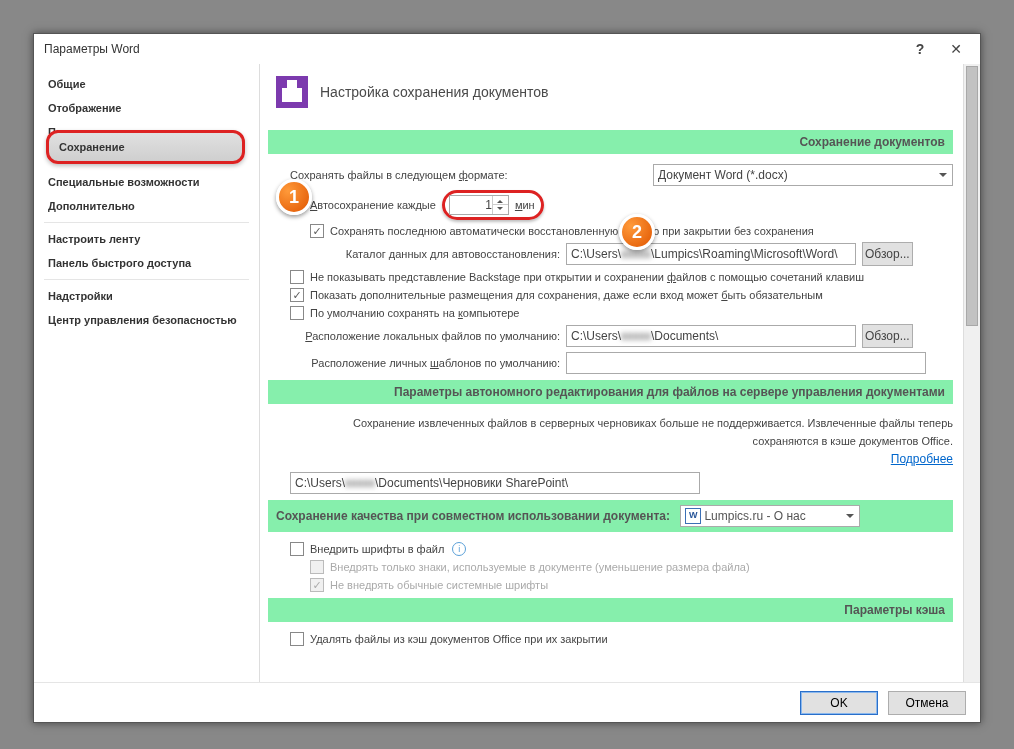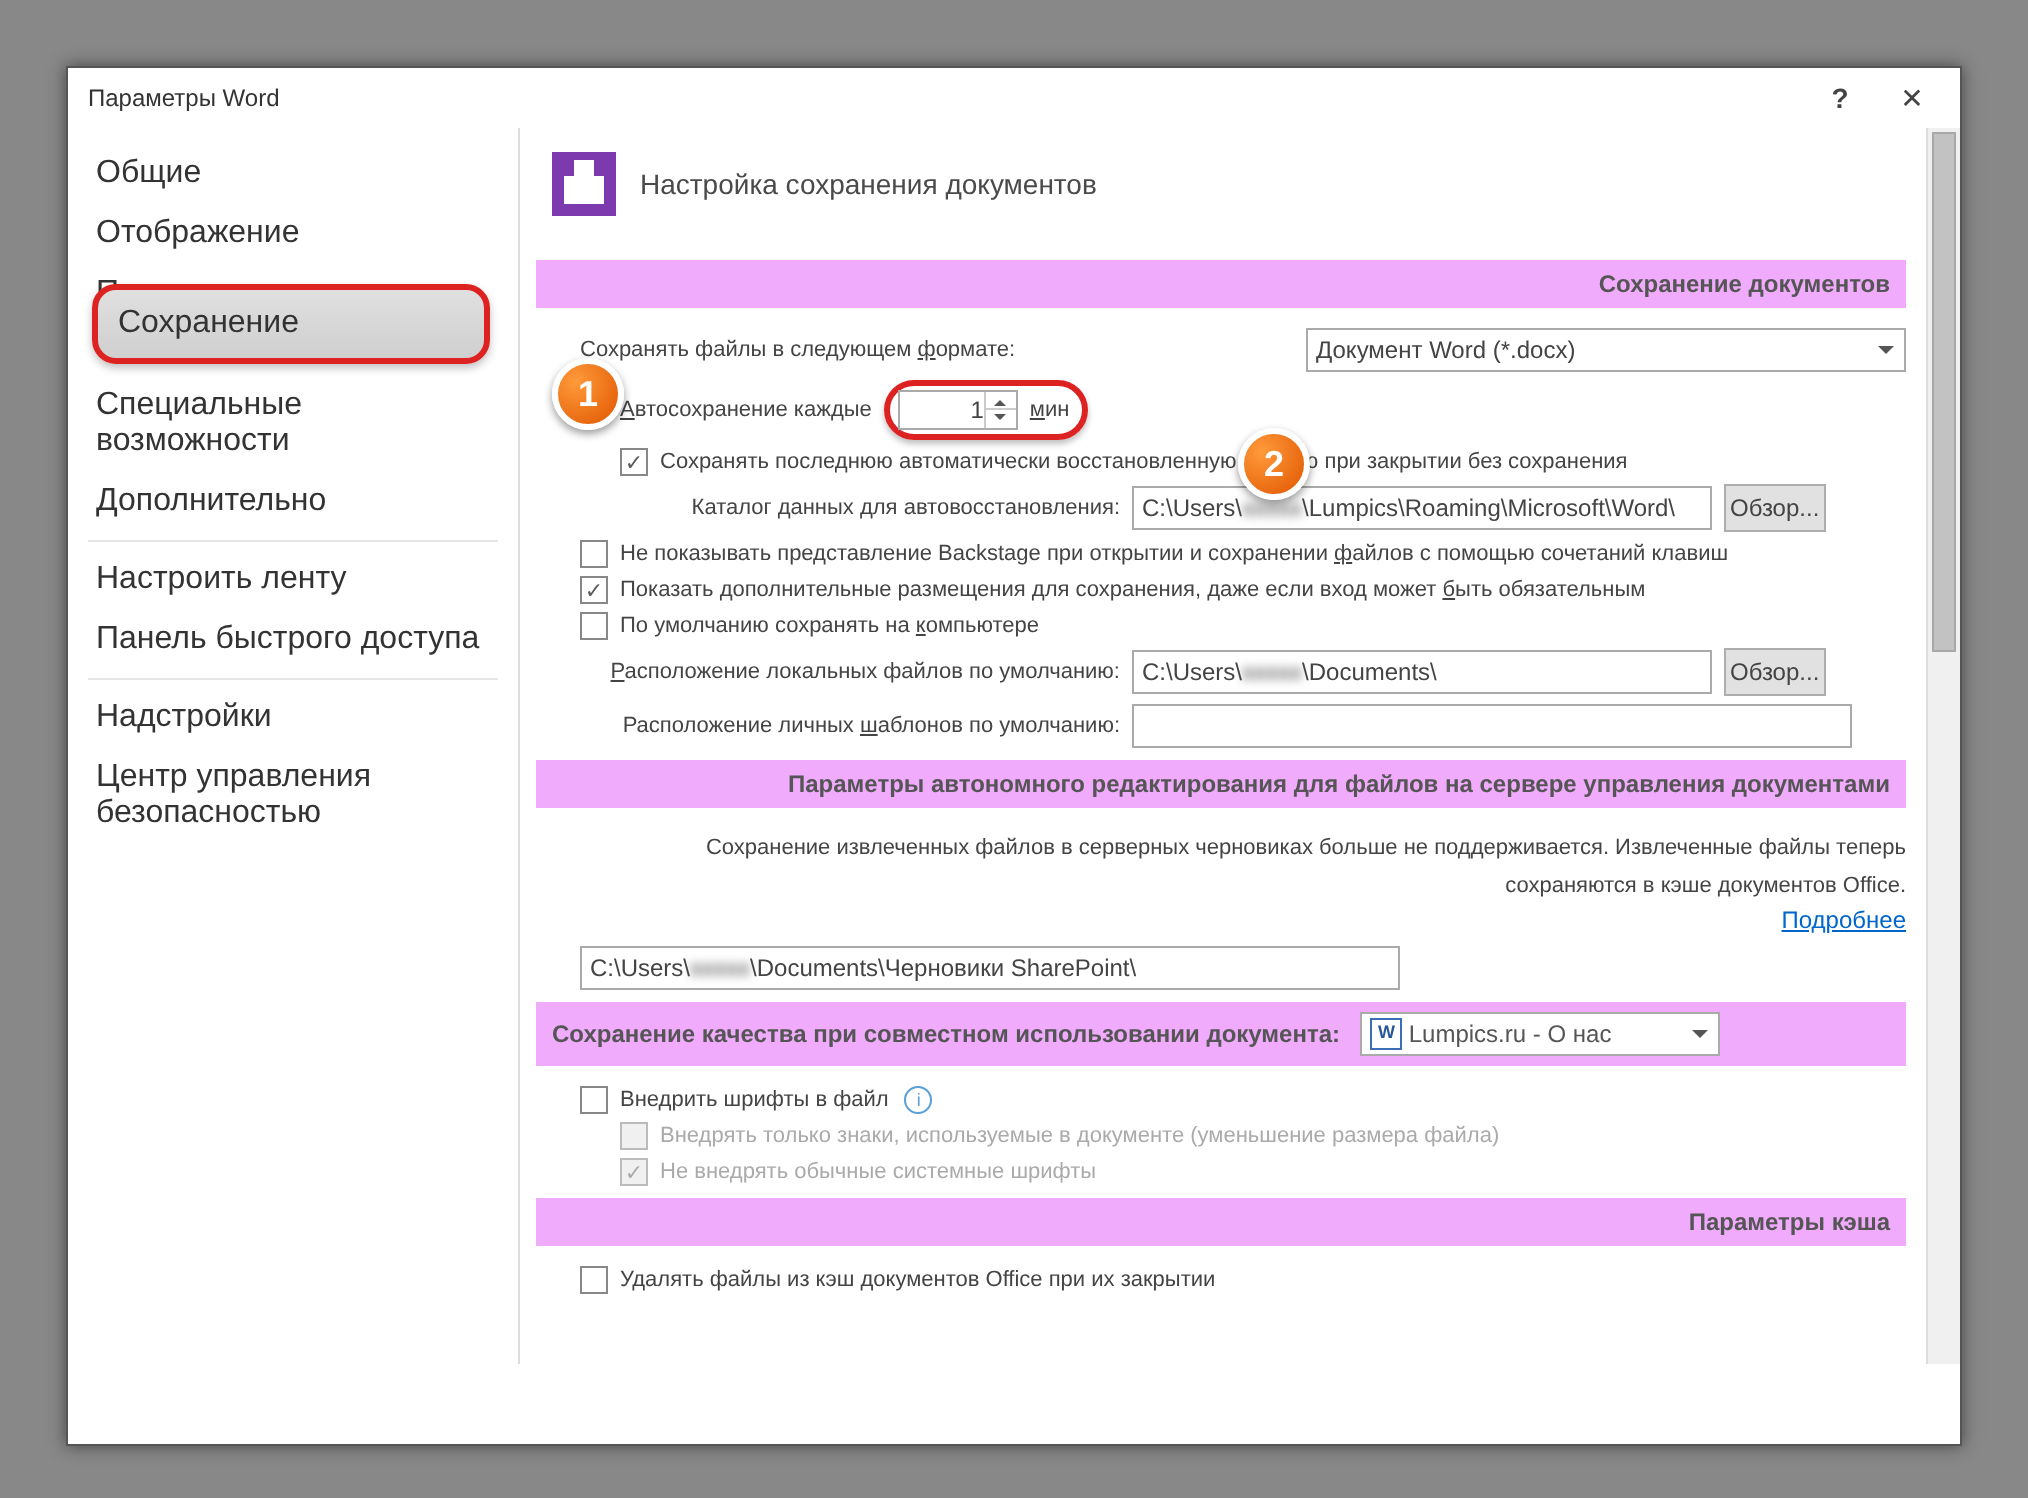--- a/index.html
+++ b/index.html
@@ -7,21 +7,21 @@
   .outer {
     position:absolute; left:33px; top:33px; width:948px; height:690px;
     background:#fff; border:1px solid #555; box-shadow:0 0 8px rgba(0,0,0,.5);
   }
   .titlebar { height:30px; display:flex; align-items:center; padding:0 6px 0 10px; font-size:12px; color:#333; }
   .titlebar .spacer{flex:1;}
   .tb-btn { width:36px; height:26px; display:flex; align-items:center; justify-content:center; font-size:14px; color:#444;}
   .tb-btn.help{font-weight:bold;}
   .body { position:absolute; left:0; right:0; top:30px; bottom:40px; display:flex; }
   .sidebar { width:226px; border-right:1px solid #ddd; padding:8px 0; overflow:visible; position:relative;}
-  .nav-item { padding:6px 14px; font-size:16px; color:#333; cursor:default; position:relative;}
+  .nav-item { padding:6px 14px; font-size:11px; color:#333; cursor:default; position:relative;font-weight:bold;}
   .nav-sep { height:1px; background:#e5e5e5; margin:4px 10px; }
   .nav-item.selected {
     margin: -4px 14px 6px 12px; padding:8px 10px;
     border:3px solid #d22; border-radius:12px;
     background:linear-gradient(#e0e0e0,#cfcfcf);
     box-shadow:0 2px 4px rgba(0,0,0,.25);
   }
   .callout { position:absolute; width:36px; height:36px; border-radius:50%;
     background:radial-gradient(circle at 30% 30%, #ff9a3a, #e05500);
     border:3px solid #fff; box-shadow:0 2px 4px rgba(0,0,0,.4);
@@ -34,21 +34,21 @@
   .scroll-track { position:absolute; right:0; top:0; bottom:0; width:17px; background:#f0f0f0; border-left:1px solid #ddd;}
   .scroll-thumb { position:absolute; left:2px; right:2px; top:2px; height:260px; background:#c2c2c2; border:1px solid #a8a8a8;}
   .content-inner{ position:absolute; left:0; right:17px; top:0; bottom:0; padding:0 10px 0 16px; color:#444; font-size:12px; overflow:hidden;text-align:right;}
 
   .hdr { display:flex; align-items:center; gap:12px; padding:12px 0 16px 0;}
   .save-icon { width:32px; height:32px; background:#7c3aae; position:relative;}
   .save-icon::before{content:""; position:absolute; left:6px; bottom:6px; width:20px; height:14px; background:#fff;}
   .save-icon::after{content:""; position:absolute; left:11px; top:4px; width:10px; height:8px; background:#fff;}
   .hdr-title{font-size:14px; color:#4a4a4a;}
 
-  .section-head { background:#f0abfc; padding:5px 8px; font-weight:bold; color:#555; font-size:12px; margin:6px 0 10px -8px;}
+  .section-head { background:#86efac; padding:5px 8px; font-weight:bold; color:#555; font-size:12px; margin:6px 0 10px -8px;}
   .row { display:flex; align-items:center; gap:6px; margin:4px 0; padding-left:14px;}
   .row2 { padding-left:34px; }
   .lbl { font-size:11px; }
   .u { text-decoration:underline; }
   .cb { width:14px; height:14px; border:1px solid #888; background:#fff; display:inline-flex; align-items:center; justify-content:center; font-size:10px; color:#888; flex-shrink:0;}
   .cb.checked::after{content:"✓"; color:#5a5a5a; font-size:11px;}
   .cb.disabled{background:#f0f0f0; border-color:#bbb;}
   .cb.disabled.checked::after{color:#aaa;}
   .disabled-text{color:#aaa;}
   select, .combo { height:22px; border:1px solid #aaa; font-size:12px; background:#fff; padding:0 18px 0 4px; position:relative;}
@@ -229,13 +229,17 @@
           <span class="lbl">Удалять файлы из кэш документов Office при их закрытии</span>
         </div>
 
       </div>
     </div>
   </div>
 
   <div class="callout c1">1</div>
   <div class="callout c2">2</div>
 
+  <div class="footer">
+    <div class="fbtn primary">OK</div>
+    <div class="fbtn">Отмена</div>
+  </div>
 </div>
 
 </body></html>

